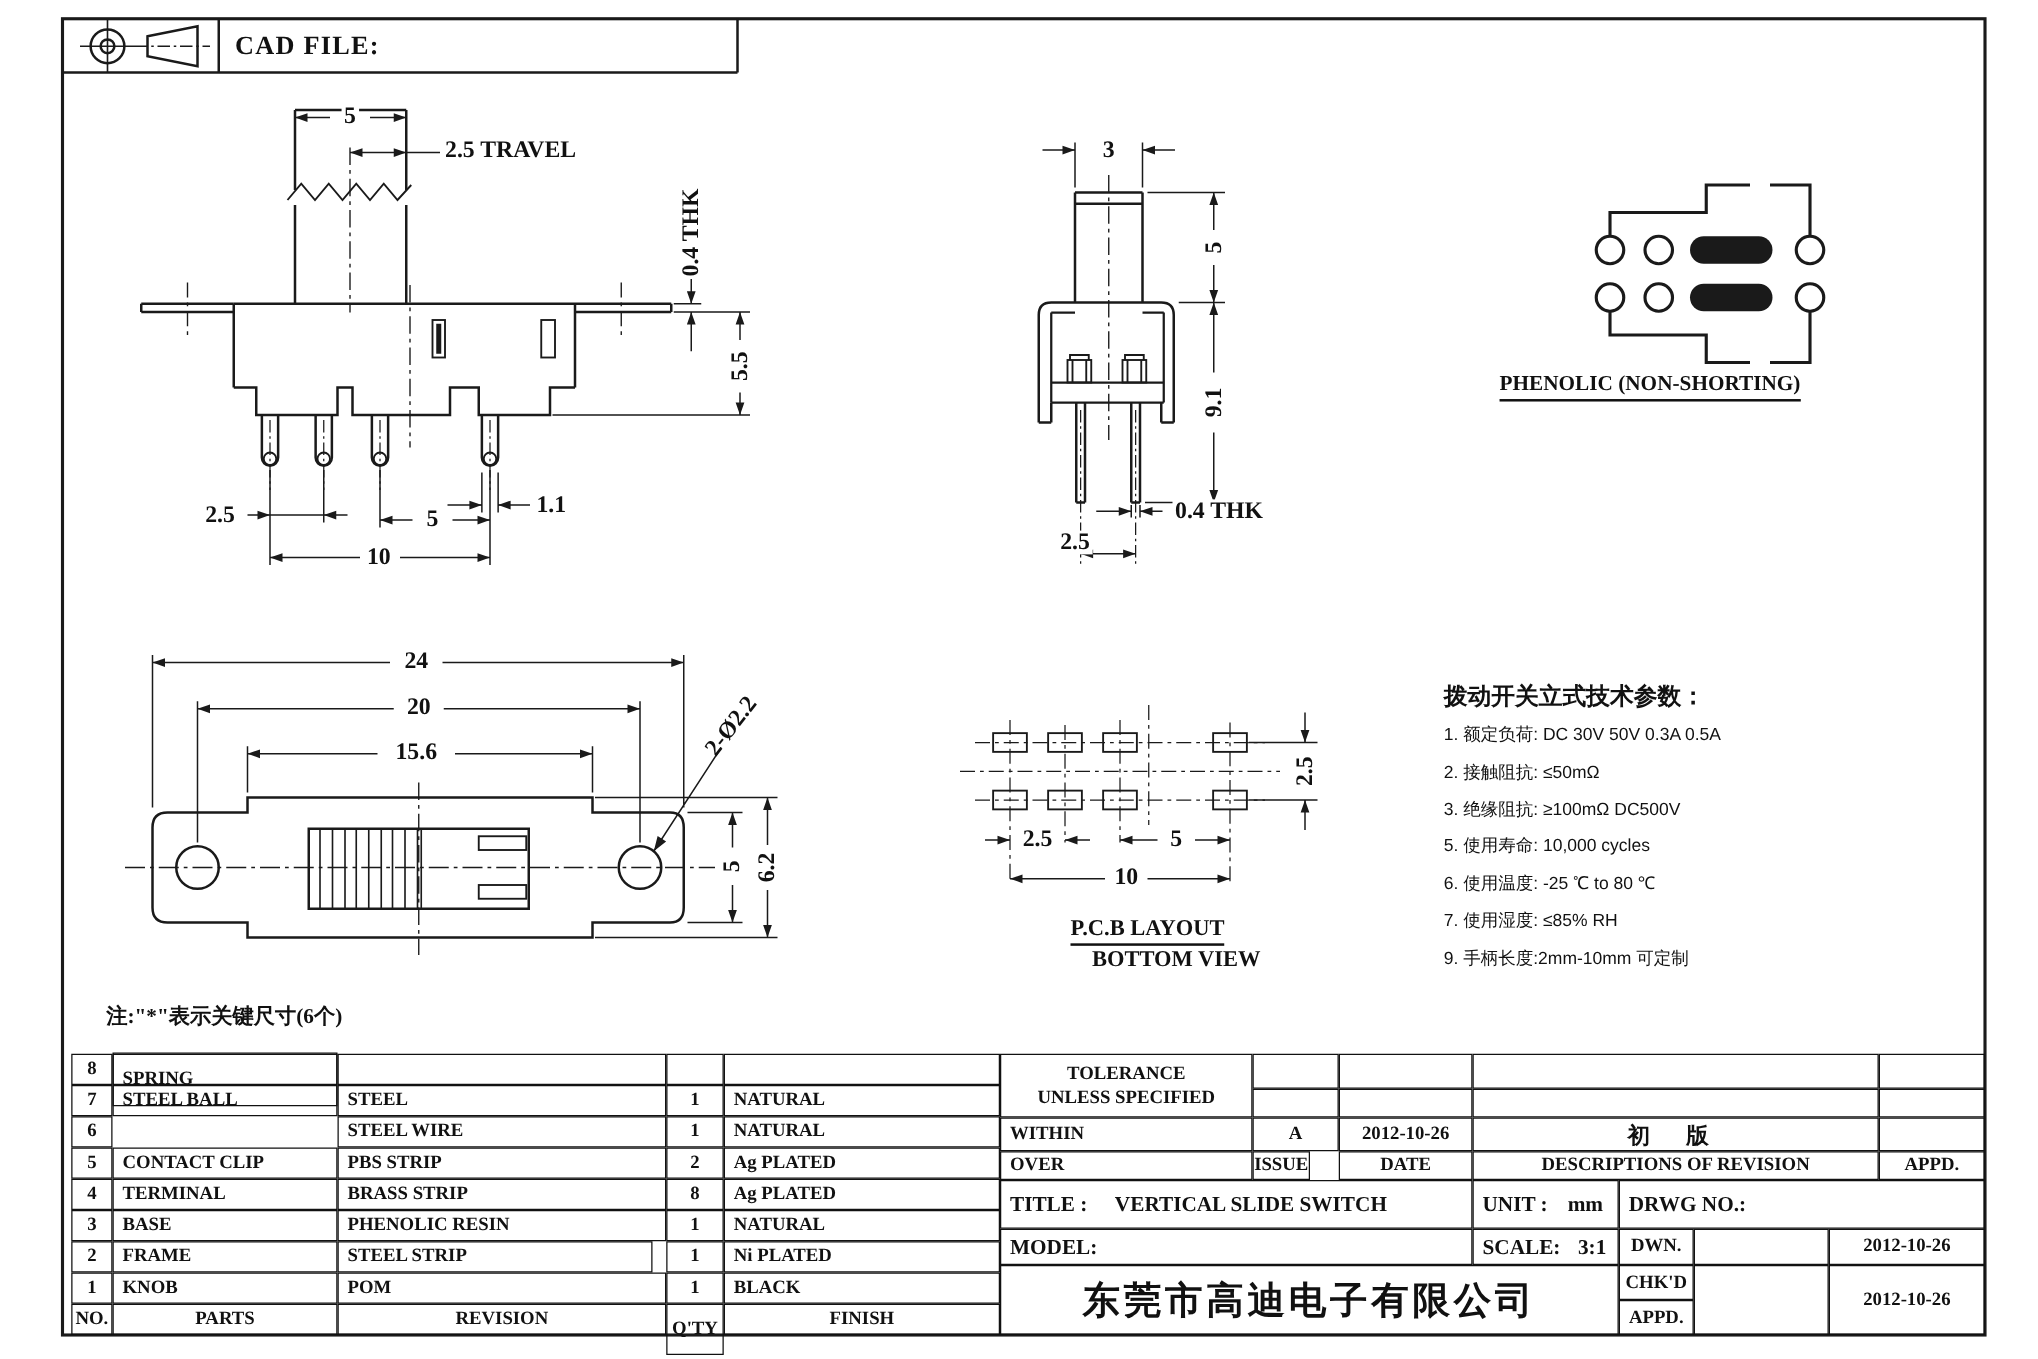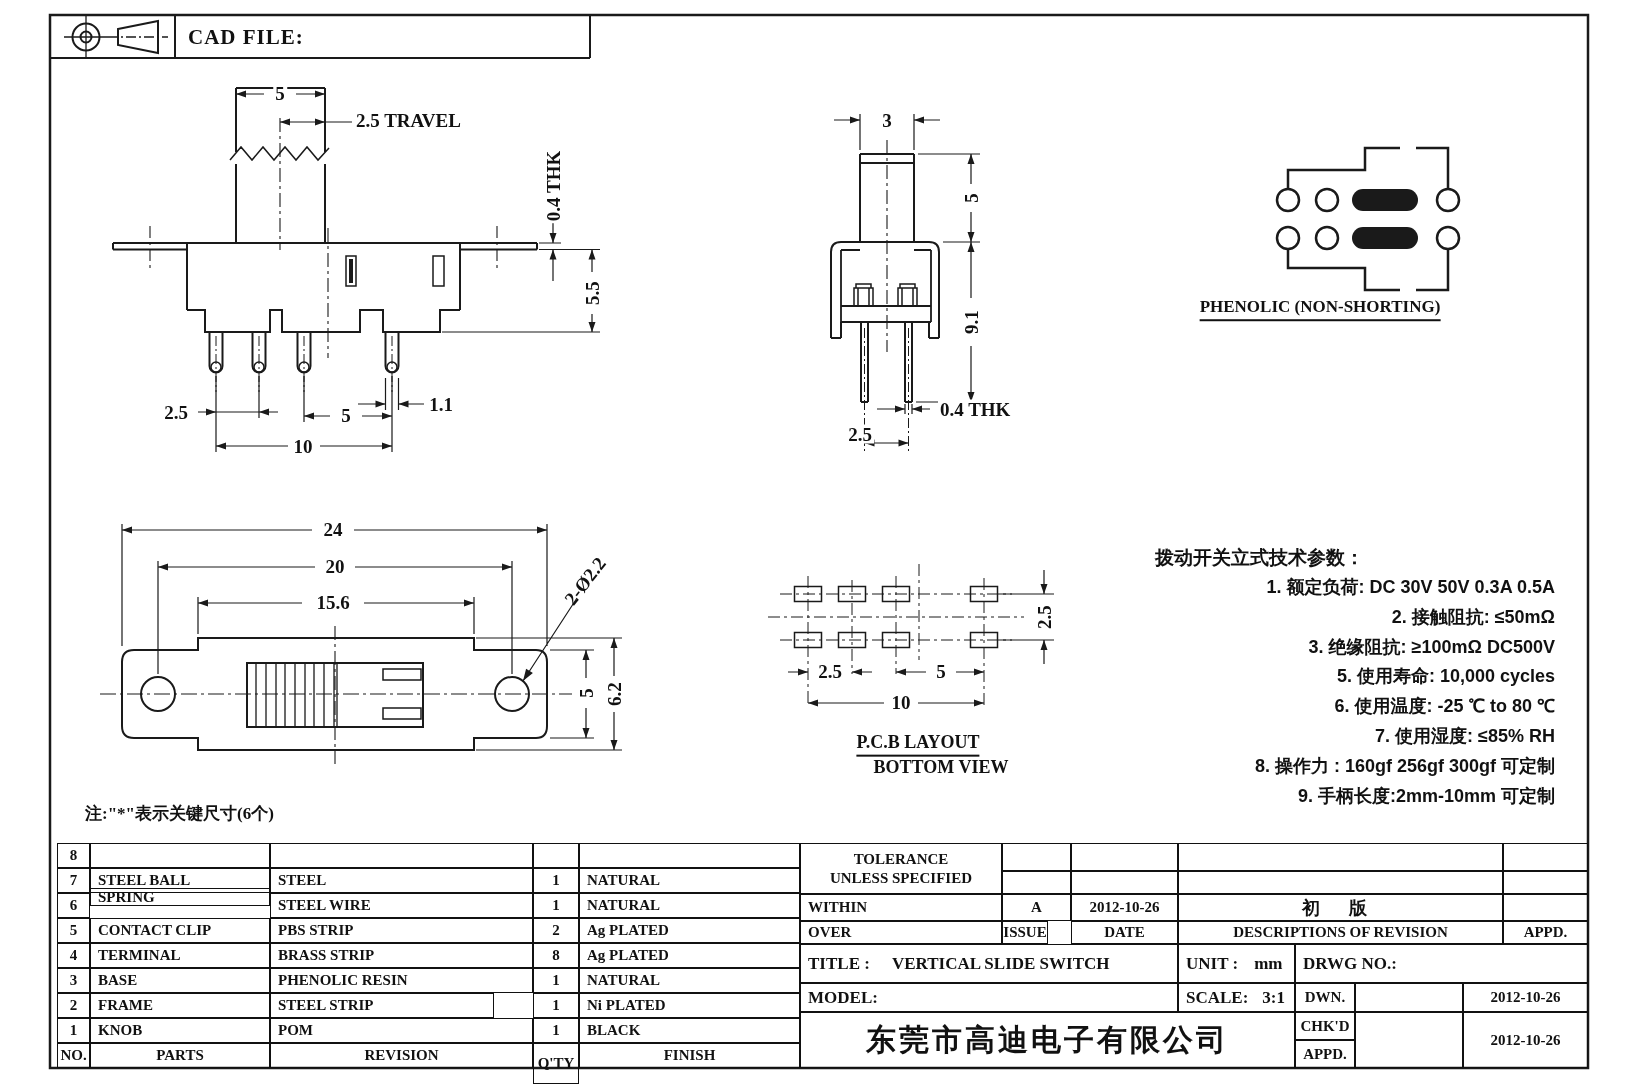--- a/index.html
+++ b/index.html
@@ -14,21 +14,21 @@
   .cap { position:absolute; font:bold 18px "Liberation Serif", serif; color:#111;
          transform:translate(-50%,-50%); white-space:nowrap; line-height:1.15; }
   .cap.u { border-bottom:2.5px solid #111; padding-bottom:2px; }
   .cadfile { position:absolute; left:188px; top:37px; transform:translate(0,-50%);
              font:bold 21px "Liberation Serif", serif; letter-spacing:1px; }
   .note { position:absolute; left:85px; top:813px; transform:translate(0,-50%);
           font:bold 17px "Liberation Serif", serif; }
   .specs { position:absolute; left:1155px; top:543px; width:400px;
            font-family:"Liberation Sans", sans-serif; color:#111; }
   .specs .t { font-weight:bold; font-size:19px; line-height:30px; }
-  .specs .i { font-weight:bold; font-size:18px; line-height:29.8px; white-space:nowrap;text-align:right; }
+  .specs .i { font-weight:normal; font-size:14px; line-height:29.8px; white-space:nowrap; }
   .cell { position:absolute; box-sizing:border-box; border:1.6px solid #111;
           display:flex; align-items:center; justify-content:center;
           font:bold 15px "Liberation Serif", serif; color:#111; white-space:nowrap; }
   .cell.l { justify-content:flex-start; padding-left:7px; }
   .cell.two { flex-direction:column; line-height:1.25; }
   .cell .gap { display:inline-block; width:22px; }
   .company { font:bold 30px "Liberation Sans", sans-serif; letter-spacing:3px; }
   .rev { font:bold 18px "Liberation Sans", sans-serif; letter-spacing:12px; }
   .big { font-size:17px; }
 </style>
@@ -215,40 +215,39 @@
   <span class="note">注:"*"表示关键尺寸(6个)</span>
 
   <div class="specs">
     <div class="t">拨动开关立式技术参数：</div>
     <div class="i">1.  额定负荷: DC 30V   50V   0.3A   0.5A</div>
     <div class="i">2.  接触阻抗:  ≤50mΩ</div>
     <div class="i">3.  绝缘阻抗:  ≥100mΩ   DC500V</div>
     <div class="i">5.  使用寿命: 10,000 cycles</div>
     <div class="i">6.  使用温度: -25 ℃  to 80 ℃</div>
     <div class="i">7.  使用湿度:  ≤85% RH</div>
-    <div class="i">8.  操作力 : 160gf   256gf   300gf  可定制</div>
     <div class="i">9.  手柄长度:2mm-10mm  可定制</div>
   </div>
 
   <div>
 
     <div class="cell" style="left:57px;top:843px;width:33px;height:25px">8</div>
     <div class="cell l" style="left:90px;top:843px;width:180px;height:25px"></div>
     <div class="cell l" style="left:270px;top:843px;width:263px;height:25px"></div>
     <div class="cell" style="left:533px;top:843px;width:46px;height:25px"></div>
     <div class="cell l" style="left:579px;top:843px;width:221px;height:25px"></div>
 
     <div class="cell" style="left:57px;top:868px;width:33px;height:25px">7</div>
     <div class="cell l" style="left:90px;top:868px;width:180px;height:25px">STEEL BALL</div>
     <div class="cell l" style="left:270px;top:868px;width:263px;height:25px">STEEL</div>
     <div class="cell" style="left:533px;top:868px;width:46px;height:25px">1</div>
     <div class="cell l" style="left:579px;top:868px;width:221px;height:25px">NATURAL</div>
 
     <div class="cell" style="left:57px;top:893px;width:33px;height:25px">6</div>
-    <div class="cell l" style="left:90px;top:888px;width:180px;height:18px">SPRING</div>
+    <div class="cell l" style="left:90px;top:842px;width:180px;height:43px">SPRING</div>
     <div class="cell l" style="left:270px;top:893px;width:263px;height:25px">STEEL WIRE</div>
     <div class="cell" style="left:533px;top:893px;width:46px;height:25px">1</div>
     <div class="cell l" style="left:579px;top:893px;width:221px;height:25px">NATURAL</div>
 
     <div class="cell" style="left:57px;top:918px;width:33px;height:25px">5</div>
     <div class="cell l" style="left:90px;top:918px;width:180px;height:25px">CONTACT CLIP</div>
     <div class="cell l" style="left:270px;top:918px;width:263px;height:25px">PBS STRIP</div>
     <div class="cell" style="left:533px;top:918px;width:46px;height:25px">2</div>
     <div class="cell l" style="left:579px;top:918px;width:221px;height:25px">Ag PLATED</div>
 
@@ -259,21 +258,21 @@
     <div class="cell l" style="left:579px;top:943px;width:221px;height:25px">Ag PLATED</div>
 
     <div class="cell" style="left:57px;top:968px;width:33px;height:25px">3</div>
     <div class="cell l" style="left:90px;top:968px;width:180px;height:25px">BASE</div>
     <div class="cell l" style="left:270px;top:968px;width:263px;height:25px">PHENOLIC RESIN</div>
     <div class="cell" style="left:533px;top:968px;width:46px;height:25px">1</div>
     <div class="cell l" style="left:579px;top:968px;width:221px;height:25px">NATURAL</div>
 
     <div class="cell" style="left:57px;top:993px;width:33px;height:25px">2</div>
     <div class="cell l" style="left:90px;top:993px;width:180px;height:25px">FRAME</div>
-    <div class="cell l" style="left:270px;top:993px;width:224px;height:25px">STEEL STRIP</div>
+    <div class="cell l" style="left:270px;top:993px;width:252px;height:25px">STEEL STRIP</div>
     <div class="cell" style="left:533px;top:993px;width:46px;height:25px">1</div>
     <div class="cell l" style="left:579px;top:993px;width:221px;height:25px">Ni PLATED</div>
 
     <div class="cell" style="left:57px;top:1018px;width:33px;height:25px">1</div>
     <div class="cell l" style="left:90px;top:1018px;width:180px;height:25px">KNOB</div>
     <div class="cell l" style="left:270px;top:1018px;width:263px;height:25px">POM</div>
     <div class="cell" style="left:533px;top:1018px;width:46px;height:25px">1</div>
     <div class="cell l" style="left:579px;top:1018px;width:221px;height:25px">BLACK</div>
 
     <div class="cell" style="left:57px;top:1043px;width:33px;height:25px">NO.</div>

